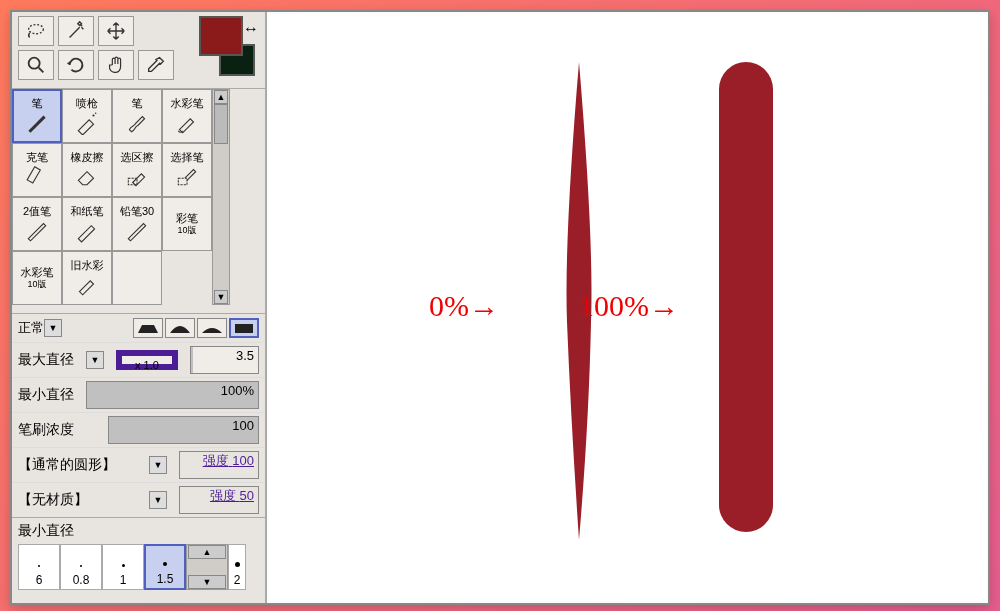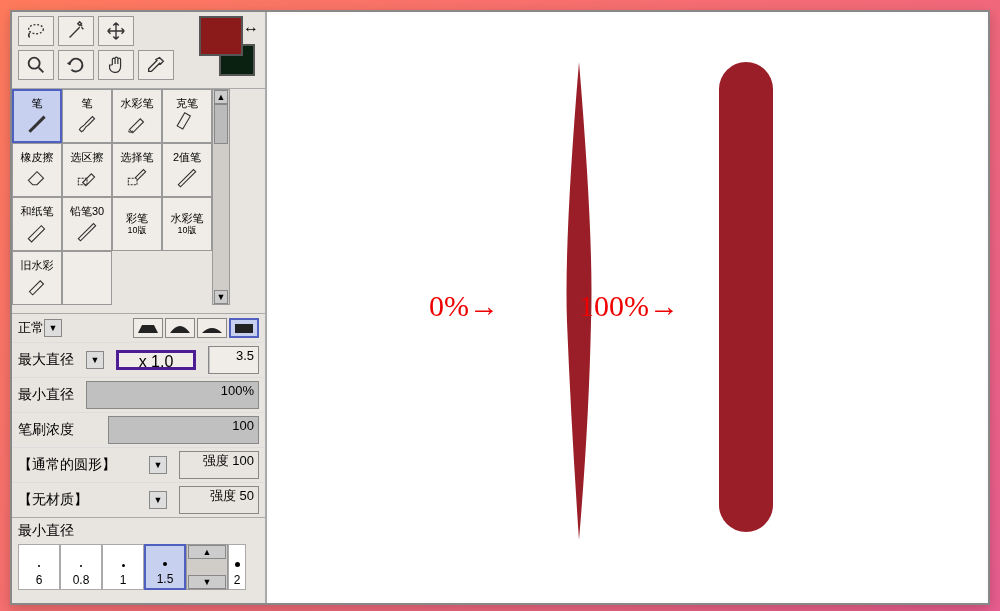--- a/index.html
+++ b/index.html
@@ -149,28 +149,28 @@
   border: 1px solid #888;
   background: linear-gradient(to right, #c0c0c0 0%, #c0c0c0 var(--fill,100%), #f0ede8 var(--fill,100%));
   position: relative;
   text-align: right;
   padding-right: 4px;
   line-height: 18px;
   font-size: 13px;
 }
 .slider-tiny { --fill: 3%; }
 .slider-full { --fill: 100%; }
-.slider-disabled { background: #e8e5e0; color: #000000; }
+.slider-disabled { background: #e8e5e0; color: #4c1d95; text-decoration: underline; }
 .mult-box {
-  width: 80px; height: 20px;
-  border: 3px solid #4c1d95;
+  width: 62px; height: 20px;
+  border: 6px solid #4c1d95;
   background: #f0ede8;
   text-align: center;
   line-height: 18px;
-  font-size: 16px;
+  font-size: 11px;
 }
 .detail-header {
   padding: 4px 6px;
   font-size: 14px;
   border-top: 1px solid #aaa;
 }
 .size-table {
   display: grid;
   grid-template-columns: repeat(5, 42px) 18px;
   padding: 0 6px;
@@ -278,20 +278,28 @@
         <div class="swatch-fg"></div>
         <div class="swap-arrow">↔</div>
       </div>
     </div>
 
     <div class="brush-grid">
       <div class="brush-cell selected">
         <span class="lbl">笔</span>
         <svg viewBox="0 0 24 24">
             <path d="M4 20 L18 6 L20 8 L6 22z" fill="#333"></path>
+          </svg>
+      </div>
+      <div class="brush-cell">
+        <span class="lbl">喷枪</span>
+        <svg viewBox="0 0 24 24">
+            <path d="M4 20l10-10 4 4-10 10z" fill="none" stroke="#333"></path>
+            <circle cx="18" cy="6" r="1" fill="#333"></circle>
+            <circle cx="20" cy="4" r="0.7" fill="#333"></circle>
           </svg>
       </div>
       <div class="brush-cell">
         <span class="lbl">笔</span>
         <svg viewBox="0 0 24 24">
             <path d="M5 19c2-4 4-2 6-6l6-6 2 2-6 6c-4 2-2 4-6 6z" fill="none" stroke="#333"></path>
           </svg>
       </div>
       <div class="brush-cell">
         <span class="lbl">水彩笔</span>

